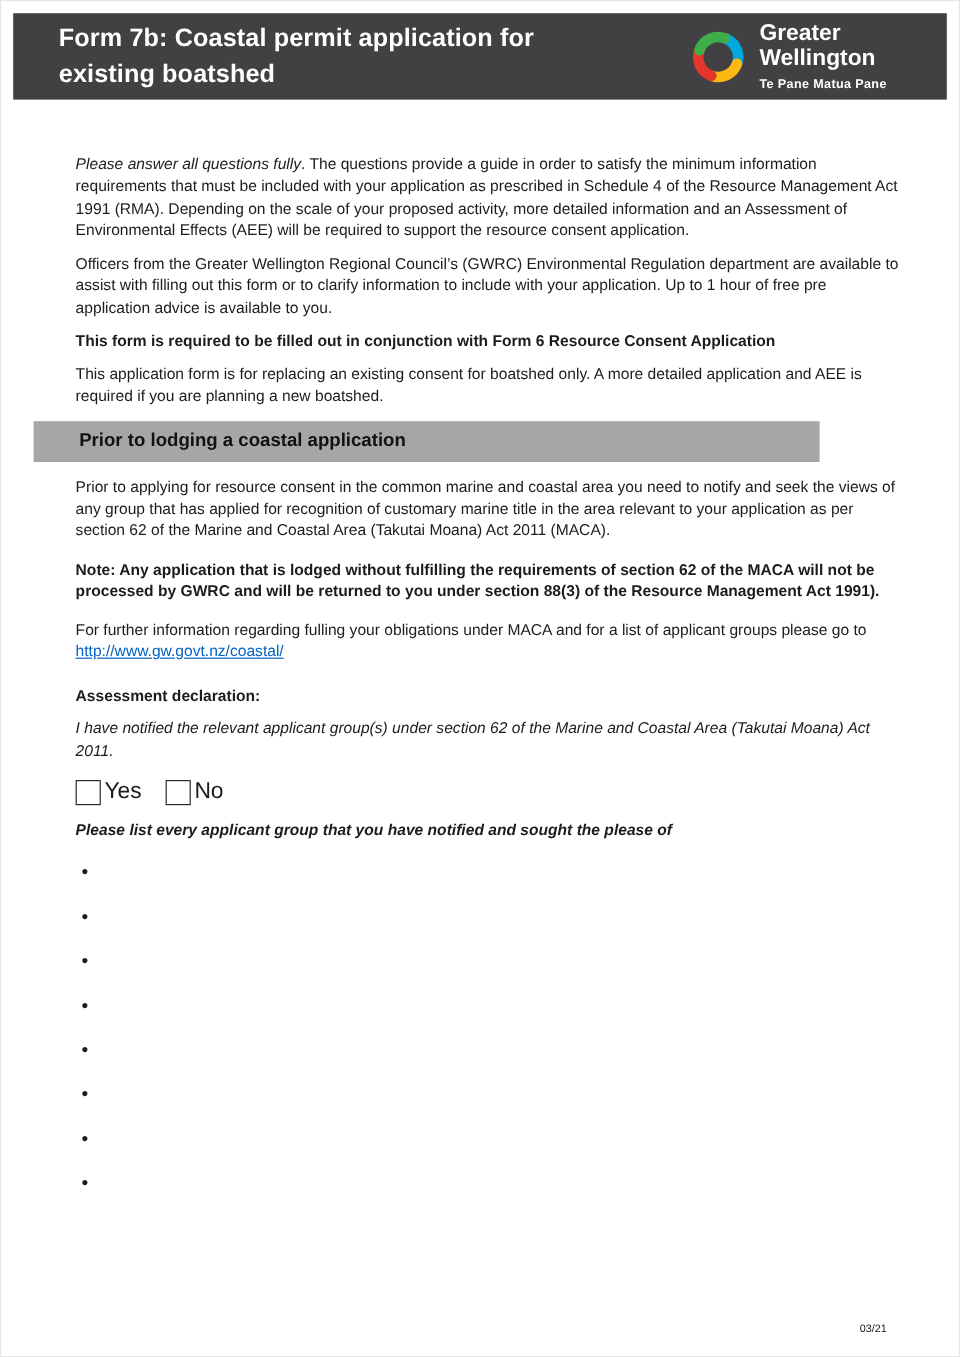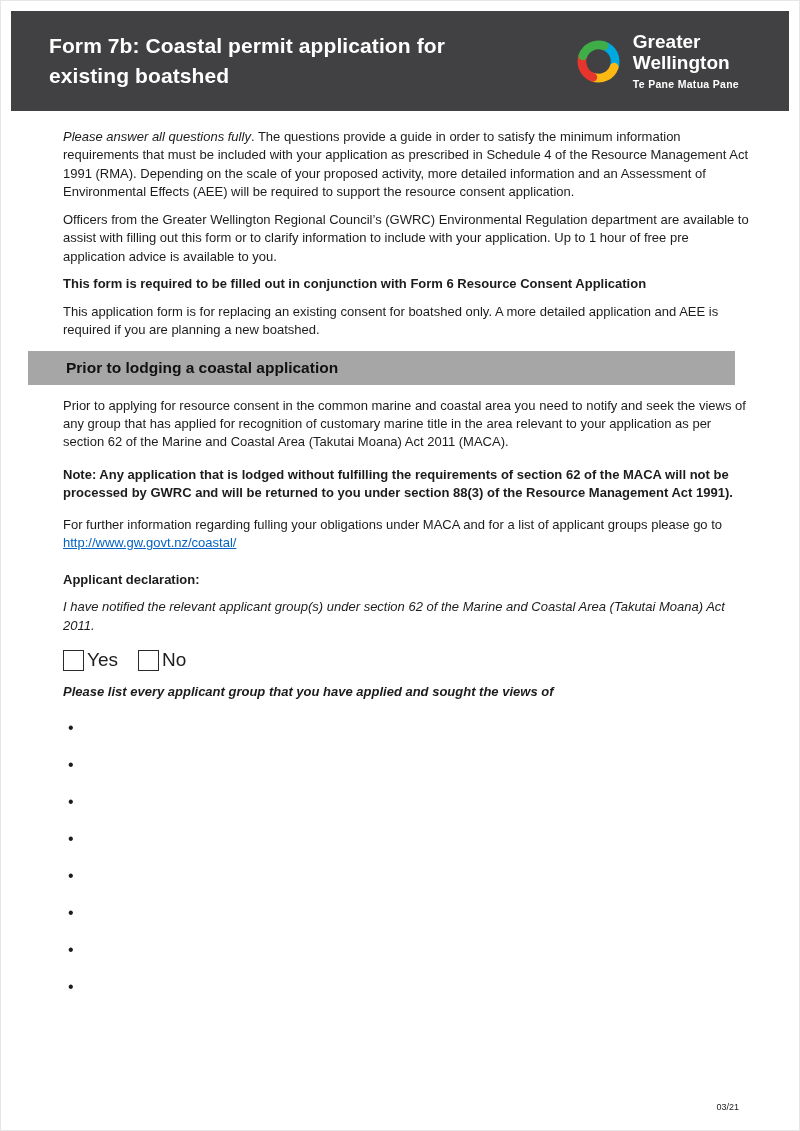--- a/index.html
+++ b/index.html
@@ -14,21 +14,21 @@
     position: absolute;
     inset: 0;
     background: #fff;
     border: 1px solid #e6e6e6;
   }
 
   
   .masthead {
     position: absolute;
     left: 10px; right: 10px; top: 10px;
-    height: 100px;
+    height: 72px;
     background: var(--header-bg, #414042);
     color: #fff;
     display: flex;
     align-items: center;
     justify-content: space-between;
     padding: 0 50px 0 38px;
   }
   .form-title {
     font-size: 21px;
     font-weight: bold;
@@ -50,21 +50,21 @@
   }
   .content p { margin-top: 9px; }
   .content p.first { margin-top: 0; }
   .bold { font-weight: bold; }
   .italic { font-style: italic; }
   .bold-italic { font-weight: bold; font-style: italic; }
 
   
   .section-bar {
     margin: 11px -35px 0 -35px;
-    width: 707px;
+    width: 655px;
     background: var(--section-bar-bg, #a6a6a6);
     color: #111;
     font-size: 15.5px;
     font-weight: bold;
     padding: 6px 10px 6px 38px;
   }
   .section-body p.sec-first { margin-top: 12px; }
   .section-body p.note { margin-top: 14px; }
   .section-body p.further { margin-top: 13px; }
   .section-body p.decl-head { margin-top: 18px; }
@@ -162,32 +162,32 @@
 
       <p class="sec-first">Prior to applying for resource consent in the common marine and coastal area you need to notify and seek the views of any group that has applied for recognition of customary marine title in the area relevant to your application as per section 62 of the Marine and Coastal Area (Takutai Moana) Act 2011 (MACA).</p>
 
       <p class="note bold">Note: Any application that is lodged without fulfilling the requirements of section 62 of the MACA will not be processed by GWRC and will be returned to you under section 88(3) of the Resource Management Act 1991).</p>
 
       <p class="further">
         <span>For further information regarding fulling your obligations under MACA and for a list of applicant groups please go to</span><br>
         <a class="link" href="#">http://www.gw.govt.nz/coastal/</a>
       </p>
 
-      <p class="decl-head bold">Applicant declaration:</p>
+      <p class="decl-head bold">Assessment declaration:</p>
 
       <p class="decl-text italic">I have notified the relevant applicant group(s) under section 62 of the Marine and Coastal Area (Takutai Moana) Act 2011.</p>
 
       <div class="checkbox-row">
         <span class="checkbox"></span>
         <span class="cb-label">Yes</span>
         <span class="checkbox cb-gap"></span>
         <span class="cb-label">No</span>
       </div>
 
-      <p class="list-prompt bold-italic">Please list every applicant group that you have applied and sought the views of</p>
+      <p class="list-prompt bold-italic">Please list every applicant group that you have notified and sought the please of</p>
 
       <ul class="bullet-list">
         <li></li>
         <li></li>
         <li></li>
         <li></li>
         <li></li>
         <li></li>
         <li></li>
         <li></li>

